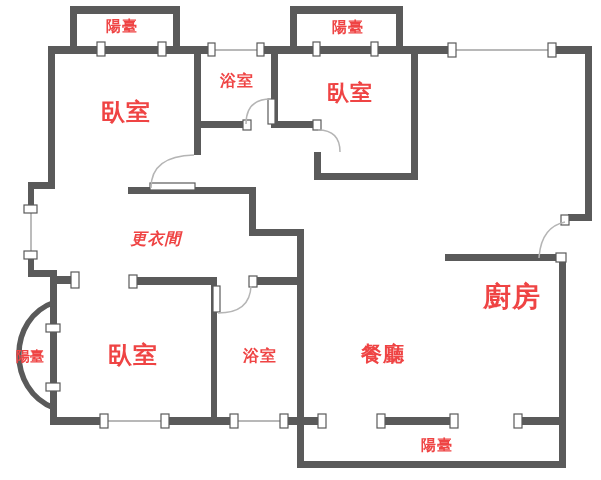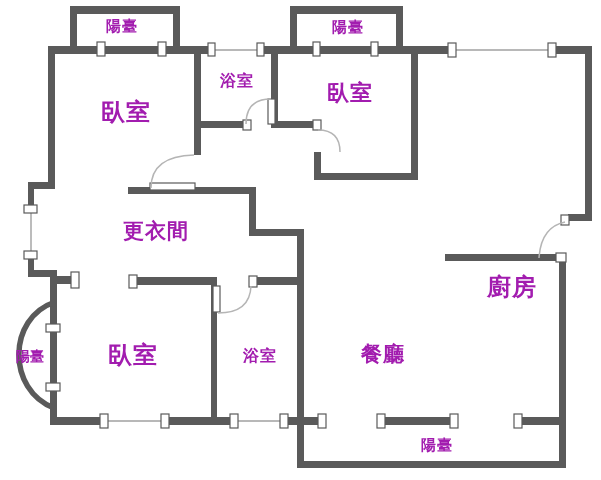--- a/index.html
+++ b/index.html
@@ -3,21 +3,21 @@
 <meta charset="utf-8">
 <style>
   html,body{margin:0;padding:0;background:#ffffff;}
   .stage{
     position:relative;width:601px;height:480px;background:#ffffff;overflow:hidden;
     font-family:"DejaVu Sans","Liberation Sans",sans-serif;
   }
   .stage svg{position:absolute;left:0;top:0;}
   .room-label{
     position:absolute;transform:translate(-50%,-50%);
-    color:#a21caf;font-weight:600;white-space:nowrap;line-height:1;
+    color:#ef4444;font-weight:600;white-space:nowrap;line-height:1;
     letter-spacing:1px;
   }
 </style>
 </head>
 <body>
 
 <div class="stage">
 
   <svg width="601" height="480" viewBox="0 0 601 480">
 
@@ -134,27 +134,27 @@
 
   <div class="room-label" style="left:126px;top:112px;font-size:24px;">臥室</div>
 
   <div class="room-label" style="left:237px;top:81px;font-size:16px;">浴室</div>
 
   <div class="room-label" style="left:348px;top:27px;font-size:15px;">陽臺</div>
 
   <div class="room-label" style="left:350px;top:93px;font-size:22px;">臥室</div>
 
 
-  <div class="room-label" style="left:156px;top:231px;font-size:21px;">更衣間</div>
+  <div class="room-label" style="left:156px;top:239px;font-size:16px;font-style:italic;">更衣間</div>
 
   <div class="room-label" style="left:30px;top:356px;font-size:14px;letter-spacing:0;">陽臺</div>
 
   <div class="room-label" style="left:133px;top:355px;font-size:24px;">臥室</div>
 
   <div class="room-label" style="left:260px;top:356px;font-size:16px;">浴室</div>
 
   <div class="room-label" style="left:383px;top:354px;font-size:21px;">餐廳</div>
 
-  <div class="room-label" style="left:512px;top:287px;font-size:24px;">廚房</div>
+  <div class="room-label" style="left:512px;top:297px;font-size:28px;">廚房</div>
 
   <div class="room-label" style="left:437px;top:445px;font-size:15px;">陽臺</div>
 
 </div>
 
 </body></html>

